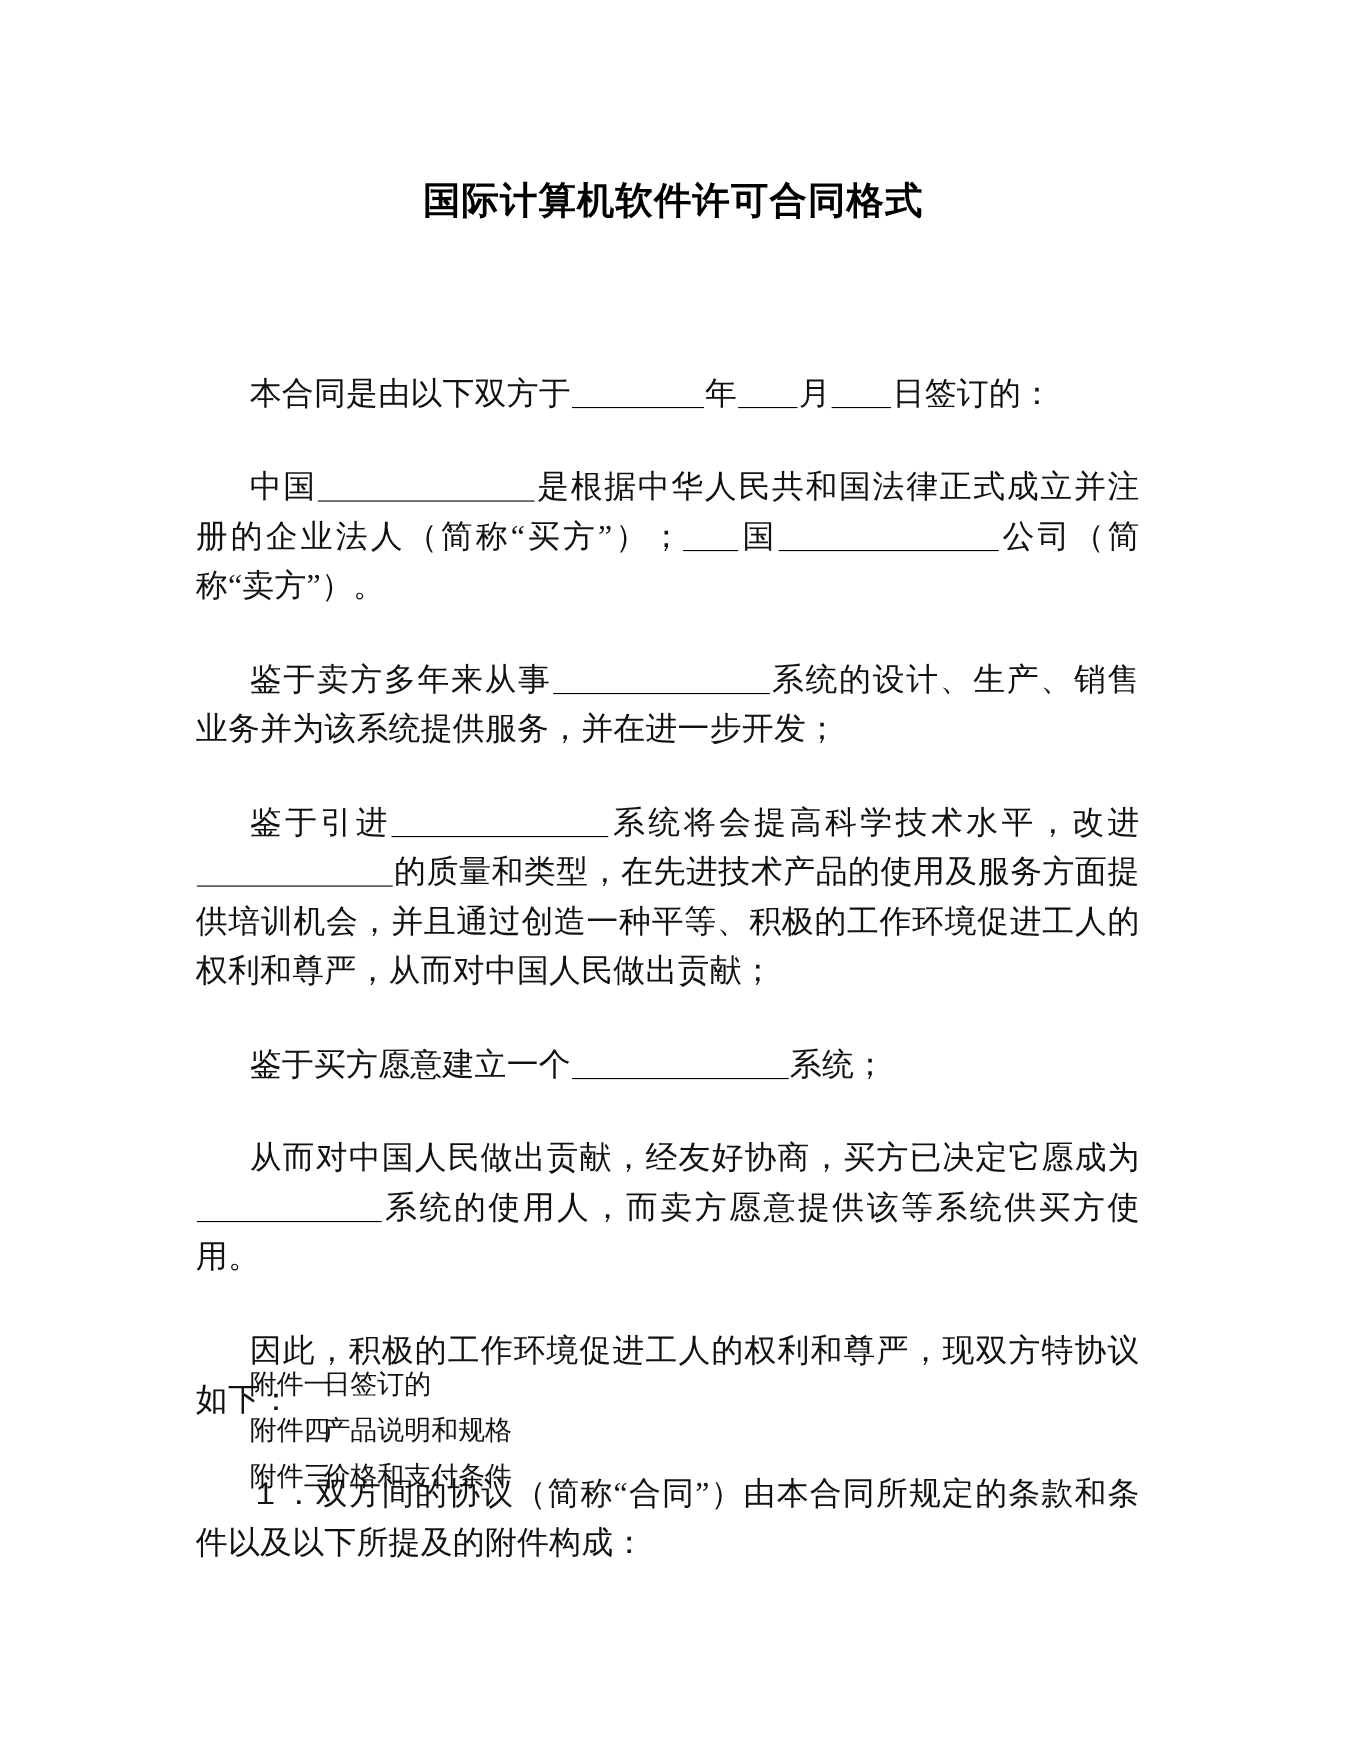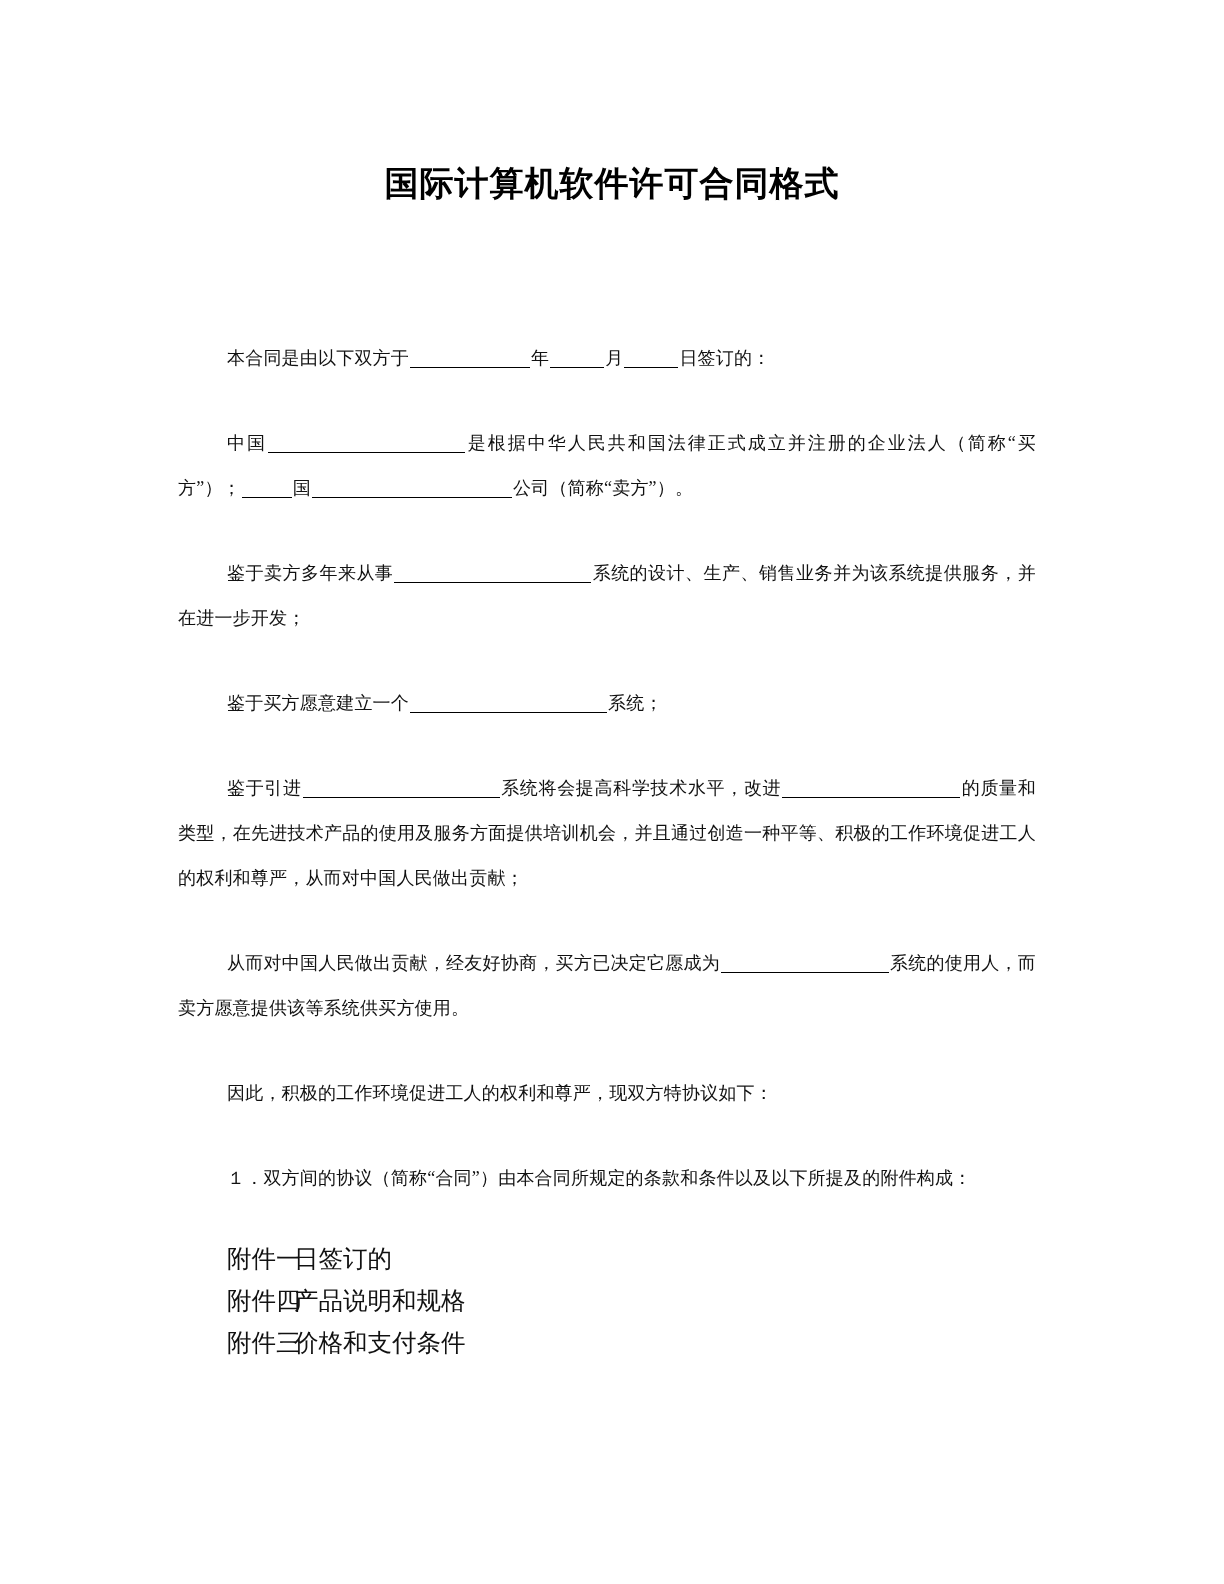--- a/index.html
+++ b/index.html
@@ -35,21 +35,21 @@
     letter-spacing: 1px;
     color: #000000;
   }
   .body-block {
     position: absolute;
     top: 336px;
     left: 178px;
     width: 858px;
   }
   .para {
-    font-size: 18px;
+    font-size: 29px;
     line-height: 45px;
     text-align: justify;
     text-justify: inter-ideograph;
     margin: 0 0 40px 0;
     color: #111111;
     letter-spacing: 0.2px;
   }
   .para.indent {
     text-indent: 49px;
   }
@@ -103,23 +103,23 @@
   <h1 class="doc-title">国际计算机软件许可合同格式</h1>
 
   <div class="body-block">
 
     <p class="para indent"><span>本合同是由以下双方于</span><span class="blank w5"></span><span>年</span><span class="blank w2b"></span><span>月</span><span class="blank w2b"></span><span>日签订的：</span></p>
 
     <p class="para indent"><span>中国</span><span class="blank w8"></span><span>是根据中华人民共和国法律正式成立并注册的企业法人（简称“买方”）；</span><span class="blank w2"></span><span>国</span><span class="blank w8b"></span><span>公司（简称“卖方”）。</span></p>
 
     <p class="para indent"><span>鉴于卖方多年来从事</span><span class="blank w8"></span><span>系统的设计、生产、销售业务并为该系统提供服务，并在进一步开发；</span></p>
 
+    <p class="para indent"><span>鉴于引进</span><span class="blank w8"></span><span>系统将会提高科学技术水平，改进</span><span class="blank wfill"></span><span>的质量和类型，在先进技术产品的使用及服务方面提供培训机会，并且通过创造一种平等、积极的工作环境促进工人的权利和尊严，从而对中国人民做出贡献；</span></p>
+
     <p class="para indent"><span>鉴于买方愿意建立一个</span><span class="blank w8"></span><span>系统；</span></p>
-
-    <p class="para indent"><span>鉴于引进</span><span class="blank w8"></span><span>系统将会提高科学技术水平，改进</span><span class="blank wfill"></span><span>的质量和类型，在先进技术产品的使用及服务方面提供培训机会，并且通过创造一种平等、积极的工作环境促进工人的权利和尊严，从而对中国人民做出贡献；</span></p>
 
     <p class="para indent"><span>从而对中国人民做出贡献，经友好协商，买方已决定它愿成为</span><span class="blank wfill2"></span><span>系统的使用人，而卖方愿意提供该等系统供买方使用。</span></p>
 
     <p class="para indent">因此，积极的工作环境促进工人的权利和尊严，现双方特协议如下：</p>
 
     <p class="para indent last">１．双方间的协议（简称“合同”）由本合同所规定的条款和条件以及以下所提及的附件构成：</p>
 
   </div>
 
   <div class="appendix-block">

